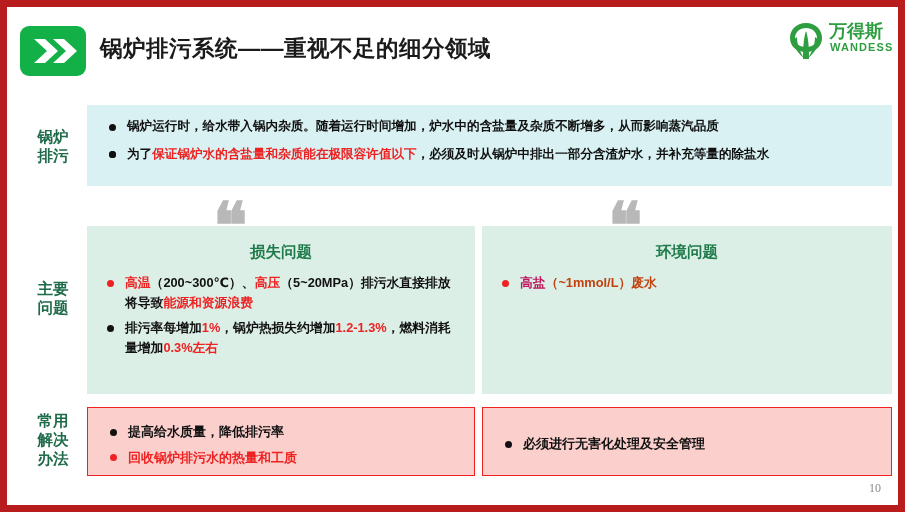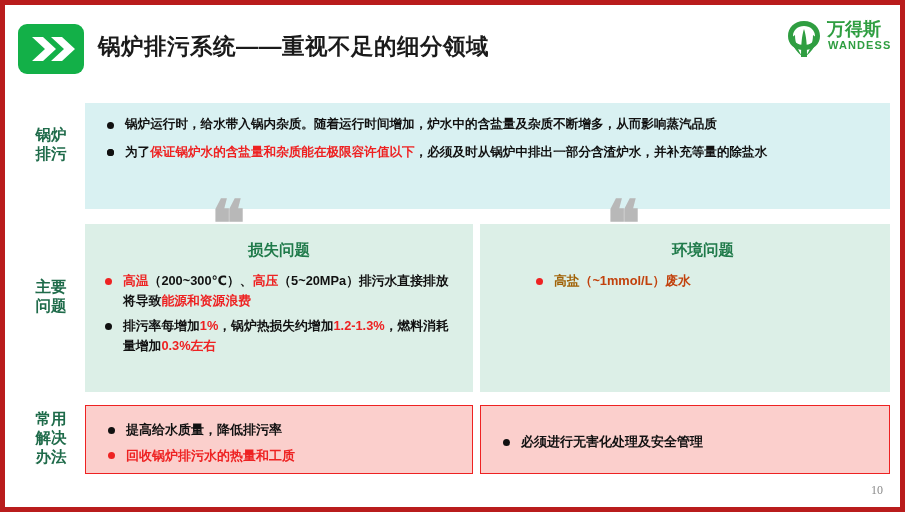--- a/index.html
+++ b/index.html
@@ -10,21 +10,21 @@
   body {
     font-family: "Liberation Sans", "DejaVu Sans", sans-serif;
   }
   .slide {
     position: relative;
     width: 905px;
     height: 512px;
     background: #ffffff;
     overflow: hidden;
     box-sizing: border-box;
-    border: 5px solid #b91c1c;
+    border: 7px solid #b91c1c;
   }
 
   
   .header {
     position: absolute;
     left: 0; top: 0;
     width: 905px; height: 82px;
   }
   .arrow-badge {
     position: absolute;
@@ -95,23 +95,23 @@
     background: #d9f1f2;
   }
   .panel-mint {
     background: #dcefe7;
   }
   .panel-pink {
     background: #fbcfcc;
     border: 1.3px solid #ee2222;
   }
 
-  #panel-boiler { left: 80px; top: 98px;  width: 805px; height: 106px; }
+  #panel-boiler { left: 80px; top: 98px;  width: 805px; height: 81px; }
   #panel-loss   { left: 80px; top: 219px; width: 388px; height: 168px; }
-  #panel-env    { left: 475px; top: 219px; width: 410px; height: 168px; padding-left: 36px; }
+  #panel-env    { left: 475px; top: 219px; width: 410px; height: 168px; }
   #panel-sol-left  { left: 80px; top: 400px; width: 388px; height: 69px; }
   #panel-sol-right { left: 475px; top: 400px; width: 410px; height: 69px; }
 
   
   .quote-deco {
     position: absolute;
     color: #b8b8b8;
     font-size: 64px;
     font-family: "Liberation Serif", "DejaVu Serif", serif;
     font-weight: bold;
@@ -229,21 +229,21 @@
     <div class="panel-title">损失问题</div>
     <ul class="bullets">
         <li class="bullet red-dot"><span class="dot" style="background: rgb(238, 34, 34);"></span><span style="color: rgb(238, 34, 34);">高温</span><span style="color: rgb(17, 17, 17);">（200~300℃）、</span><span style="color: rgb(238, 34, 34);">高压</span><span style="color: rgb(17, 17, 17);">（5~20MPa）排污水直接排放将导致</span><span style="color: rgb(238, 34, 34);">能源和资源浪费</span></li>
         <li class="bullet"><span class="dot" style="background: rgb(17, 17, 17);"></span><span style="color: rgb(17, 17, 17);">排污率每增加</span><span style="color: rgb(238, 34, 34);">1%</span><span style="color: rgb(17, 17, 17);">，锅炉热损失约增加</span><span style="color: rgb(238, 34, 34);">1.2-1.3%</span><span style="color: rgb(17, 17, 17);">，燃料消耗量增加</span><span style="color: rgb(238, 34, 34);">0.3%左右</span></li>
       </ul>
   </div>
 
   <div class="panel panel-mint" id="panel-env">
     <div class="panel-title">环境问题</div>
     <ul class="bullets">
-        <li class="bullet red-dot"><span class="dot" style="background: rgb(238, 34, 34);"></span><span style="color: #a16207;">高盐</span><span style="color: #c2410c;">（~1mmol/L）废水</span></li>
+        <li class="bullet red-dot"><span class="dot" style="background: rgb(238, 34, 34);"></span><span style="color: #be185d;">高盐</span><span style="color: #c2410c;">（~1mmol/L）废水</span></li>
       </ul>
   </div>
 
   <div class="panel panel-pink" id="panel-sol-left">
     <ul class="bullets">
         <li class="bullet"><span class="dot" style="background: rgb(17, 17, 17);"></span><span style="color: rgb(17, 17, 17);">提高给水质量，降低排污率</span></li>
         <li class="bullet red-dot"><span class="dot" style="background: rgb(238, 34, 34);"></span><span style="color: rgb(238, 34, 34);">回收锅炉排污水的热量和工质</span></li>
       </ul>
   </div>
 

